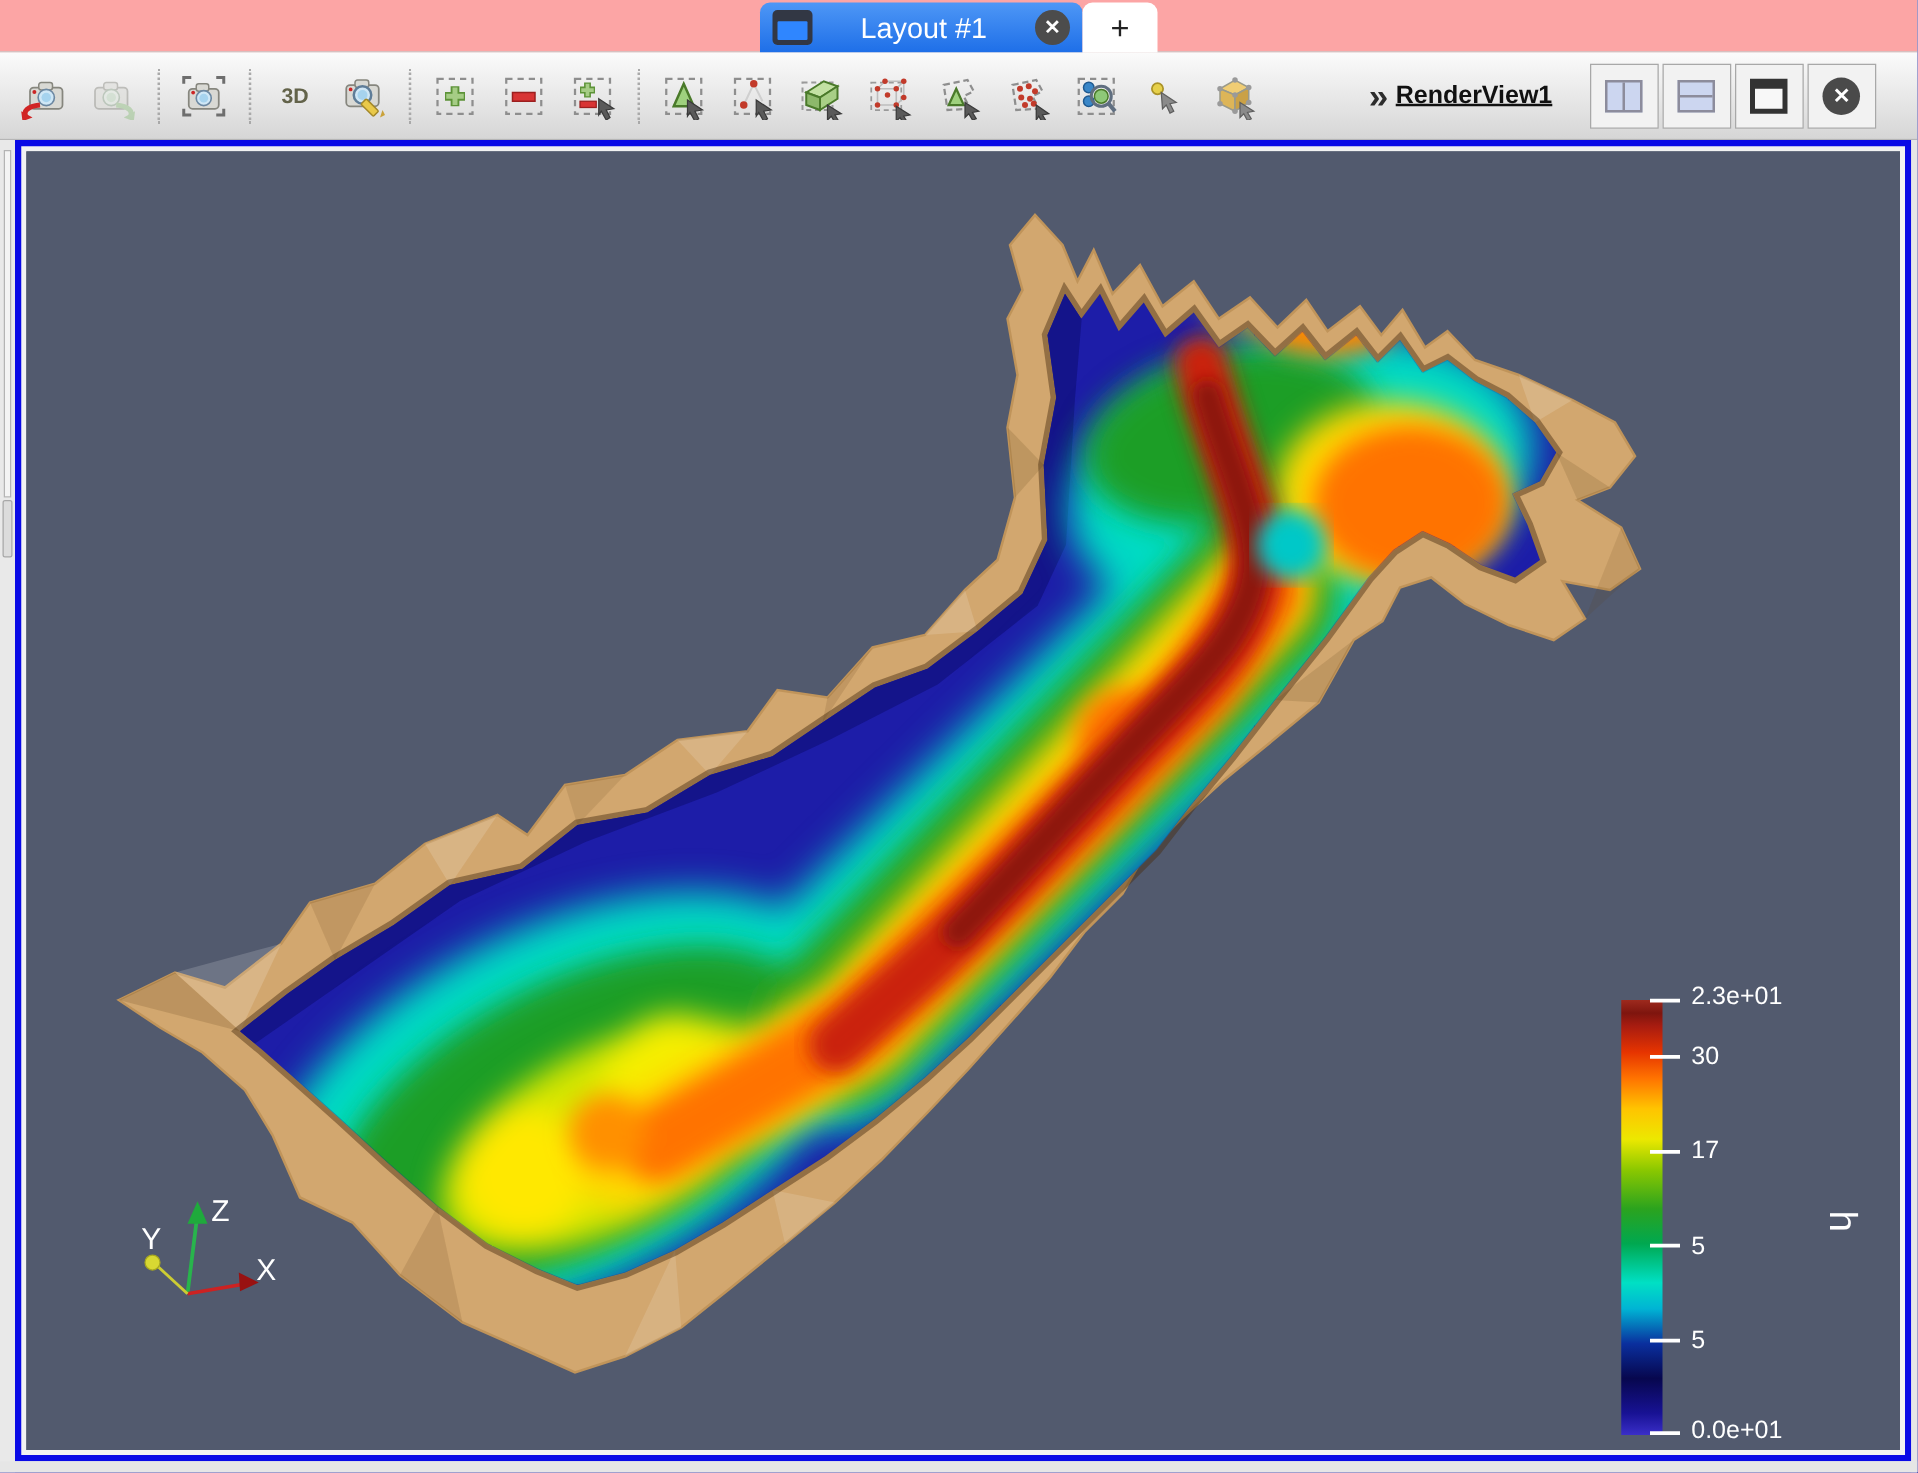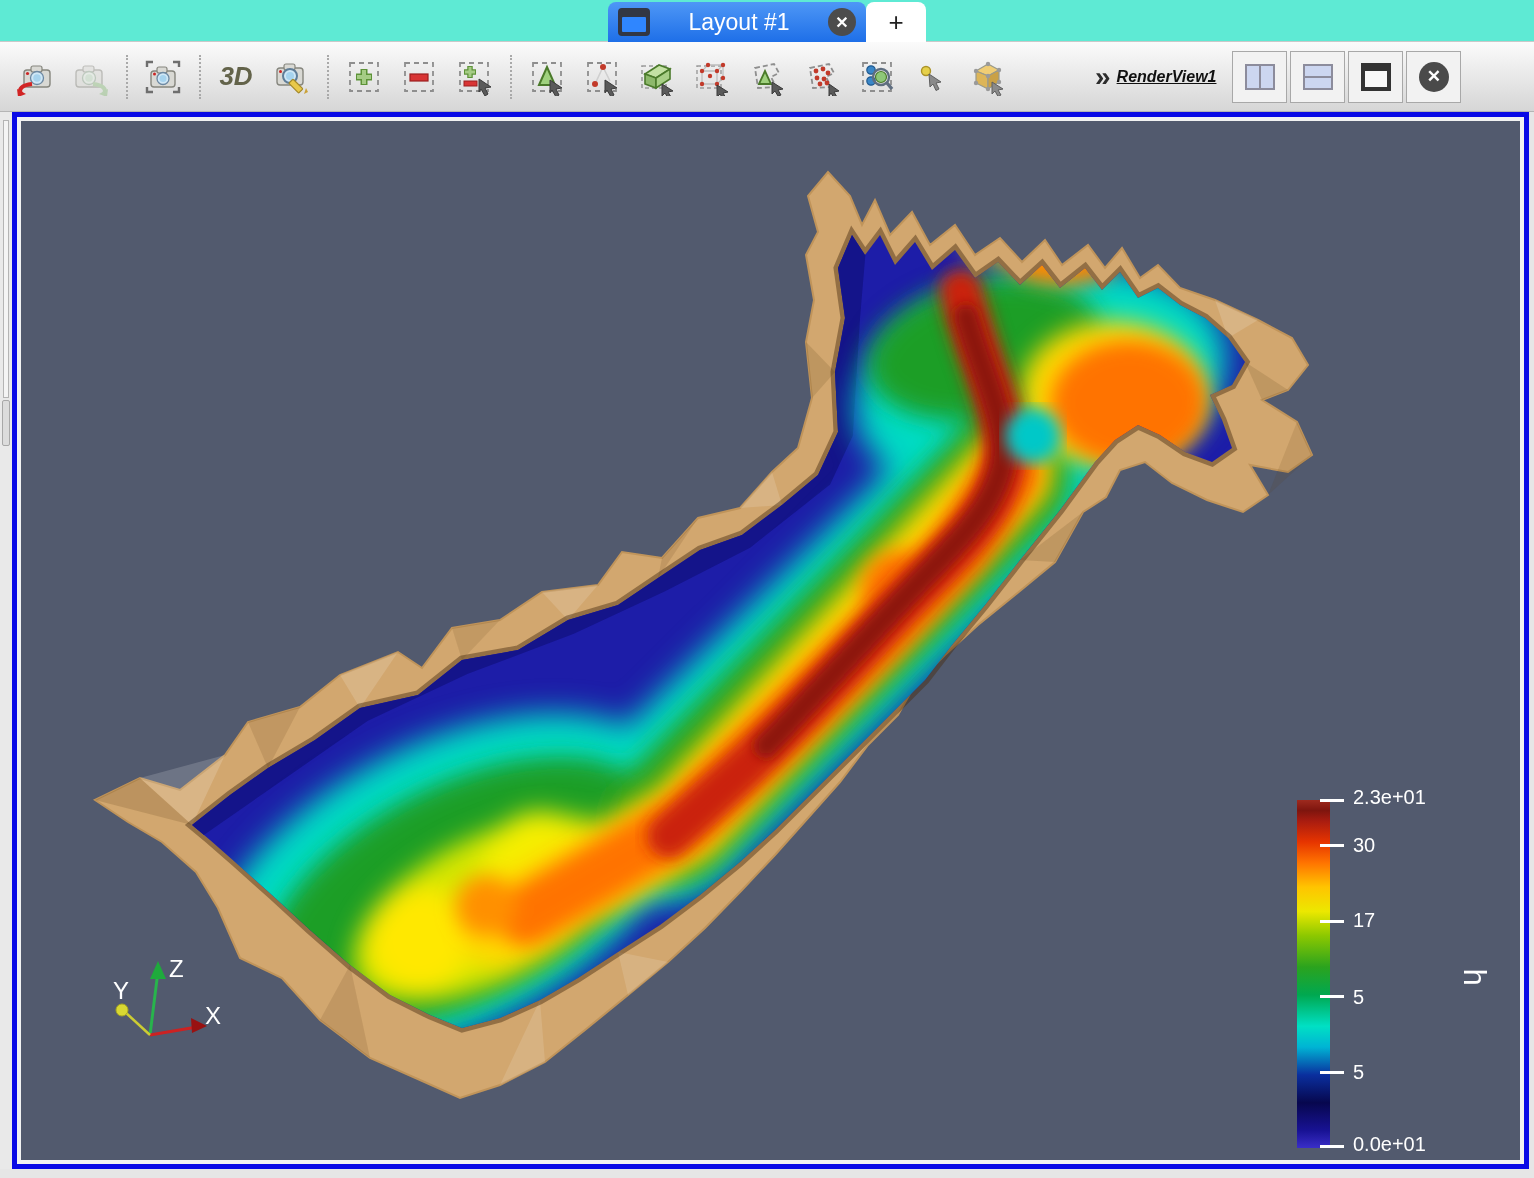--- a/index.html
+++ b/index.html
@@ -1,42 +1,42 @@
 <!DOCTYPE html>
 <html><head>
 <meta charset="utf-8">
 <style>
   * { margin:0; padding:0; box-sizing:border-box; }
   body { font-family:"Liberation Sans", sans-serif; background:#d8d8d8; }
   .page { position:relative; width:1534px; height:1178px; background:#ececec; overflow:hidden; }
 
   
-  .tabbar { position:absolute; left:0; top:0; width:1534px; height:42px; background:#5eead4; border-bottom:1px solid #c9c9c9; }
+  .tabbar { position:absolute; left:0; top:0; width:1534px; height:42px; background:#fca5a5; border-bottom:1px solid #c9c9c9; }
   .tab-active { position:absolute; left:608px; top:2px; width:258px; height:40px;
     background:linear-gradient(#4e97f6,#1e6fe8); border-radius:8px 8px 0 0;
     display:flex; align-items:center; padding:0 10px; gap:10px; }
   .tab-icon { width:32px; height:28px; background:#323744; border-radius:4px; position:relative; flex:0 0 auto; }
   .tab-icon::after { content:""; position:absolute; left:4px; top:9px; width:24px; height:15px; background:#2f86ff; border-radius:1px; }
   .tab-label { color:#fff; font-size:23px; flex:1; text-align:center; }
   .tab-close { width:28px; height:28px; border-radius:50%; background:#4c4c4c; color:#fff; font-size:16px; font-weight:bold;
     display:flex; align-items:center; justify-content:center; flex:0 0 auto; }
   .tab-new { position:absolute; left:866px; top:2px; width:60px; height:40px; background:#ffffff; border-radius:8px 8px 0 0;
     display:flex; align-items:center; justify-content:center; font-size:26px; color:#222; }
 
   
   .toolbar { position:absolute; left:0; top:42px; width:1534px; height:70px;
     background:linear-gradient(#fbfbfb,#d6d6d6); border-bottom:1px solid #b5b5b5;
     display:flex; align-items:center; padding-left:12px; }
   .tbtn { width:46px; height:48px; display:flex; align-items:center; justify-content:center; border-radius:4px; flex:0 0 auto; margin-right:9px; }
   .tbtn svg { width:38px; height:38px; }
   .tbtn.disabled { opacity:.45; }
   .tsep { width:4px; height:44px; border-left:2px dotted #a9a9a9; margin:0 10px 0 4px; flex:0 0 auto; }
-  .t3d { font-size:26px; font-weight:bold; color:#63634a;font-style:italic; }
+  .t3d { font-size:17px; font-weight:bold; color:#63634a; }
   .overflow { font-size:28px; font-weight:bold; color:#2d2d2d; margin-left:76px; margin-right:8px; letter-spacing:-2px; }
-  .viewname { font-size:16px; font-weight:bold; color:#111; text-decoration:underline; margin-right:16px;font-style:italic; }
+  .viewname { font-size:20px; font-weight:bold; color:#111; text-decoration:underline; margin-right:30px; }
   .vbtn { width:55px; height:52px; background:#f2f2f2; border:1px solid #a8a8a8; display:flex; align-items:center; justify-content:center; margin-right:3px; flex:0 0 auto; }
   .split-box { width:30px; height:26px; background:#ccd6f0; border:2px solid #8c8c9c; }
   .split-box.v { border-left:none; border-right:none; border:2px solid #8c8c9c; display:flex; }
   .split-box.v i { flex:1; border-right:2px solid #8c8c9c; } .split-box.v i:last-child { border-right:none; }
   .split-box.h { display:flex; flex-direction:column; }
   .split-box.h i { flex:1; border-bottom:2px solid #8c8c9c; } .split-box.h i:last-child { border-bottom:none; }
   .max-box { width:30px; height:28px; background:#f8f8f8; border:4px solid #333; border-top:8px solid #333; }
   .close-circ { width:30px; height:30px; border-radius:50%; background:#4a4a4a; color:#fff; font-weight:bold; font-size:17px; display:flex; align-items:center; justify-content:center; }
 
   

